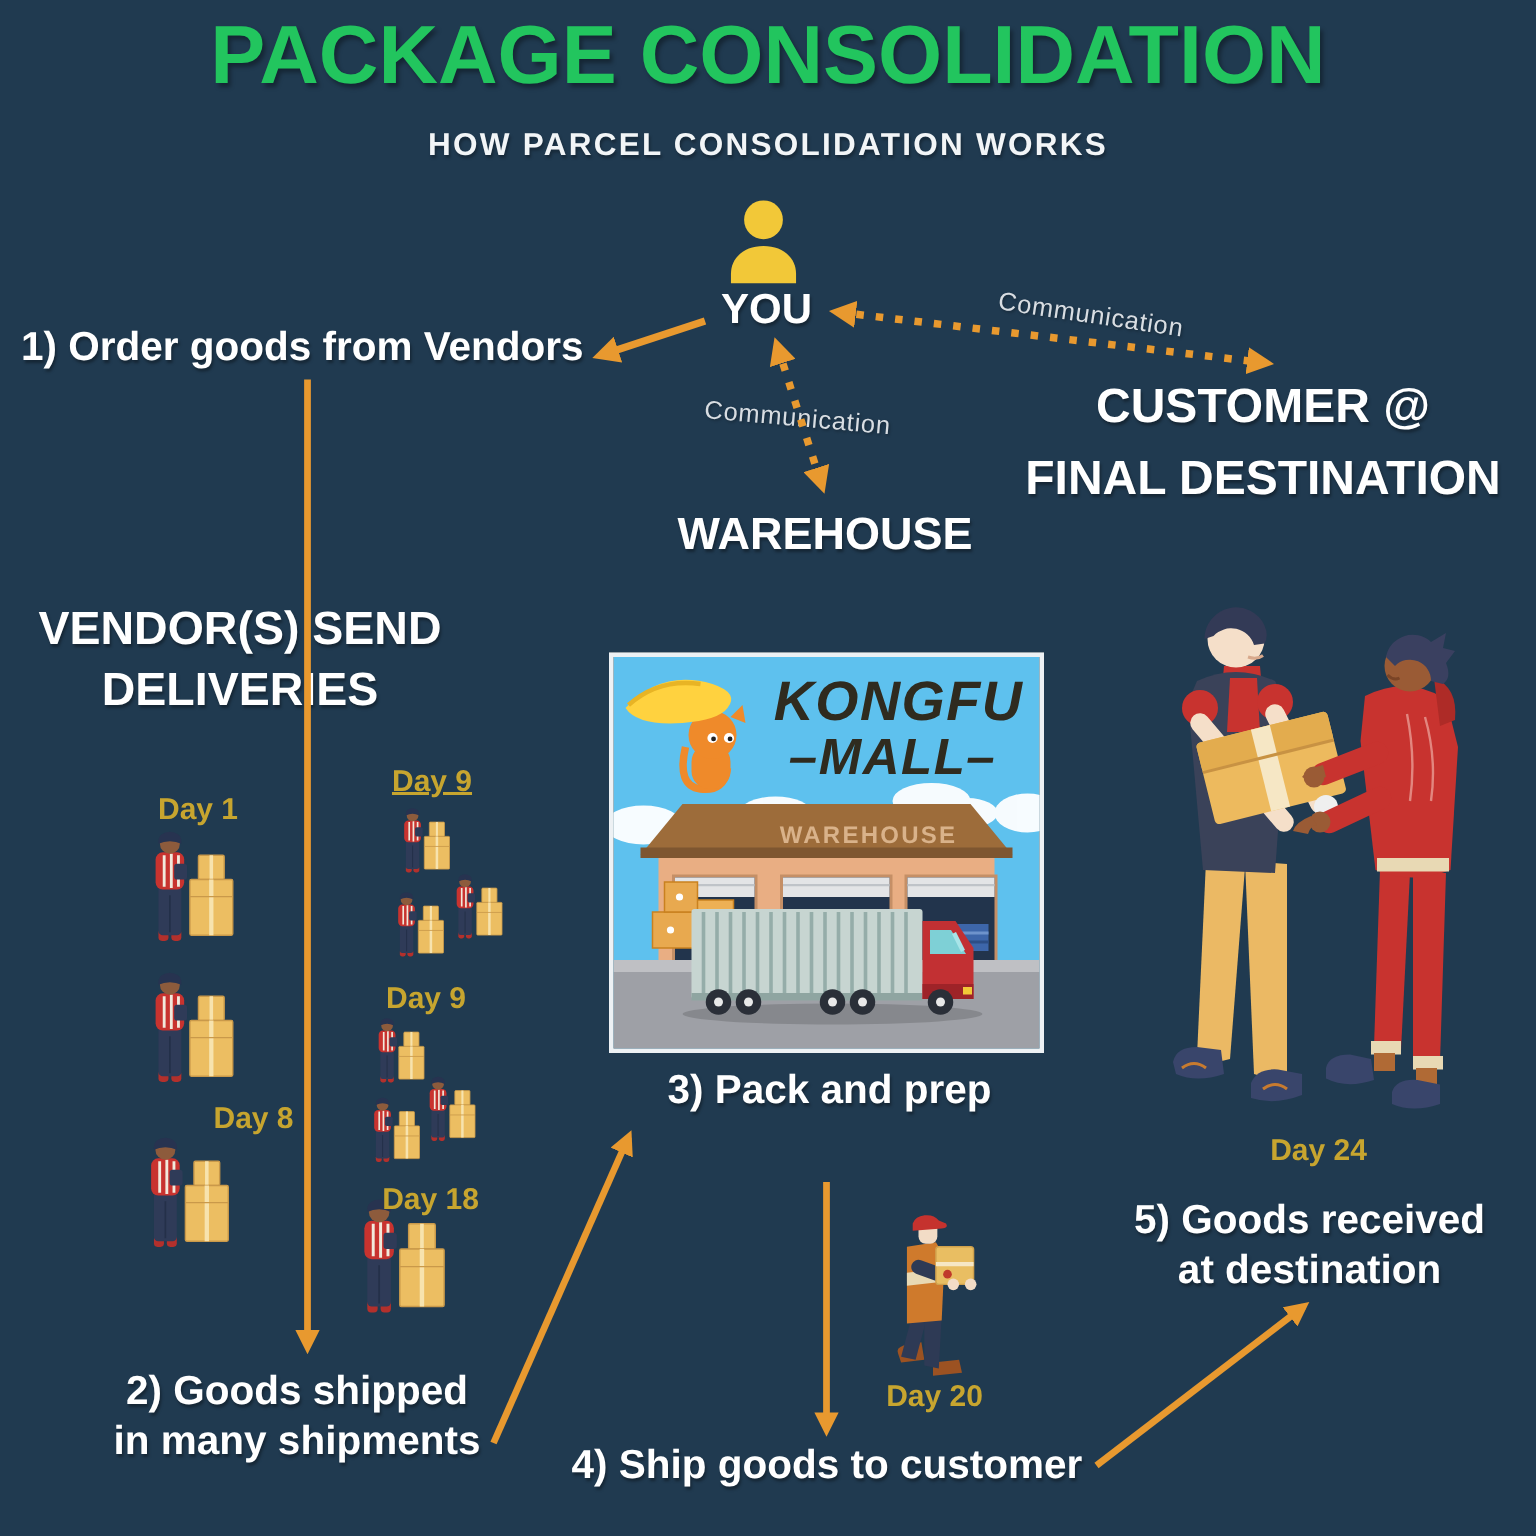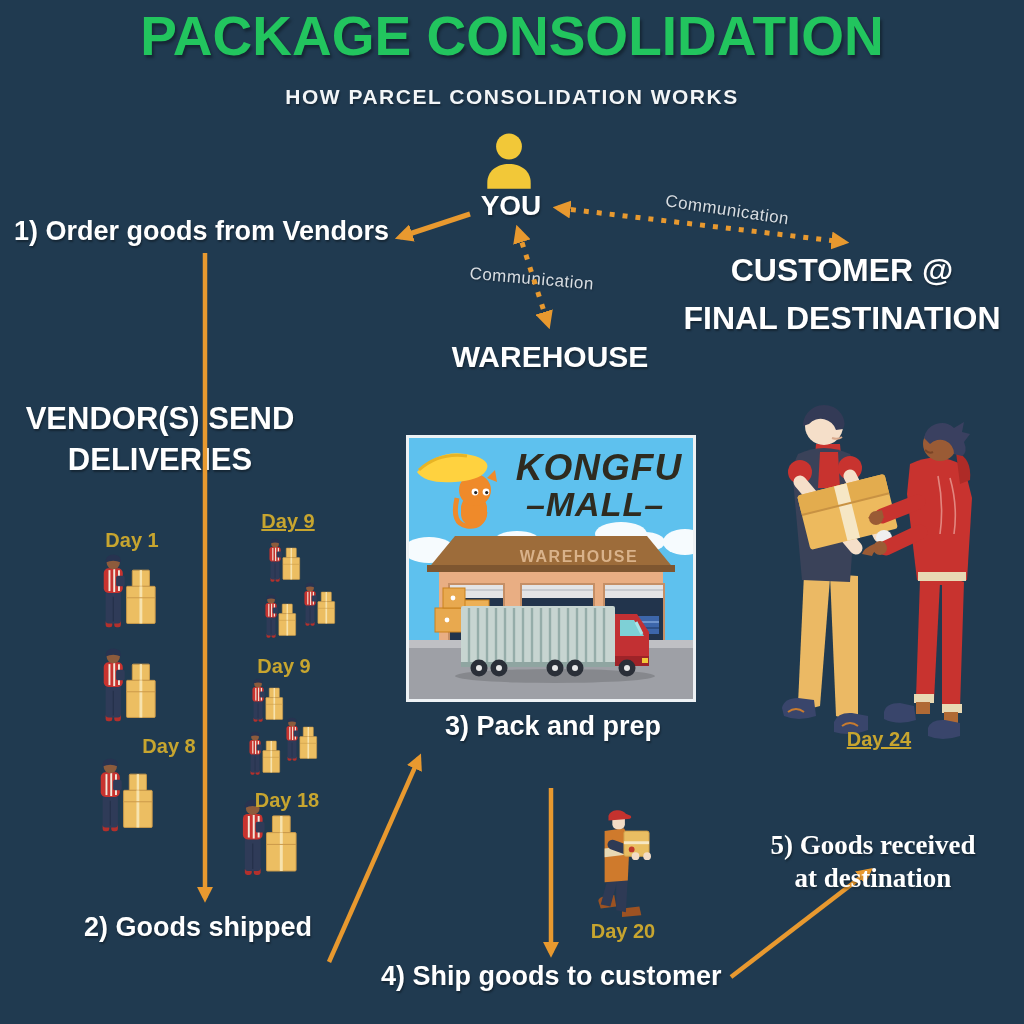--- a/index.html
+++ b/index.html
@@ -26,31 +26,31 @@
   }
   .you-label{left:466px;top:190px;width:90px;font-size:28px;font-weight:600;}
   .customer-label{left:660px;top:246px;width:364px;font-size:32px;font-weight:600;line-height:48px;}
   .wh3pl-label{left:425px;top:333px;width:250px;font-size:30px;font-weight:600;line-height:48px;}
   .vendors-label{left:0px;top:398px;width:320px;font-size:31px;font-weight:600;line-height:41px;}
   .step{font-size:27px;font-weight:600;}
   .step1{left:14px;top:216px;width:390px;}
   .step2{left:50px;top:911px;width:296px;line-height:33px;}
   .step3{left:405px;top:710px;width:296px;line-height:33px;}
   .step4{left:381px;top:961px;width:360px;}
-  .step5{left:740px;top:829px;width:266px;line-height:33px;font-family:Liberation Serif, serif;}
+  .step5{left:740px;top:797px;width:266px;line-height:33px;}
   .day{
     font-size:20px;font-weight:600;color:#C7A52F;text-align:center;
   }
   .d1{left:103px;top:529px;width:58px;}
   .d8{left:109px;top:735px;width:60px;margin-left:30px;}
   .d9{left:257px;top:510px;width:62px;text-decoration:underline;}
   .d13{left:249px;top:655px;width:70px;}
   .d19{left:251px;top:789px;width:72px;}
   .d20{left:587px;top:920px;width:72px;}
-  .d24{left:842px;top:728px;width:74px;text-decoration:underline;}
+  .d24{left:842px;top:756px;width:74px;}
   .comm{
     font-size:17px;font-weight:500;color:#D8DDE2;text-align:center;letter-spacing:.5px;
     text-shadow:1px 1px 2px rgba(0,0,0,.3);
   }
   .comm-right{left:658px;top:190px;width:140px;transform:rotate(8.5deg);transform-origin:left center;}
   .comm-left{left:462px;top:263px;width:140px;transform:rotate(5deg);transform-origin:left center;}
   .warehouse-img{
     left:406px;top:435px;width:284px;height:261px;
     border:3px solid #EDF1F4;background:#737373;
   }
@@ -345,20 +345,21 @@
     <line x1="205" y1="253" x2="205" y2="898" stroke-width="4.5" marker-end="url(#ah)"></line>
     <line x1="329" y1="962" x2="419" y2="758" stroke-width="4.5" marker-end="url(#ah)"></line>
     <line x1="551" y1="788" x2="551" y2="953" stroke-width="4.5" marker-end="url(#ah)"></line>
     <line x1="731" y1="977" x2="869" y2="871" stroke-width="4.5" marker-end="url(#ah)"></line>
   </g>
 </svg>
 
 <div class="abs step step1">1) Order goods from Vendors</div>
 <div class="abs ctr step step2">
   <div>2) Goods shipped</div>
+  <div>in many shipments</div>
 </div>
 <div class="abs ctr step step3">
   <div>3) Pack and prep</div>
 </div>
 <div class="abs step step4">4) Ship goods to customer</div>
 <div class="abs ctr step step5">
   <div>5) Goods received</div>
   <div>at destination</div>
 </div>
 

